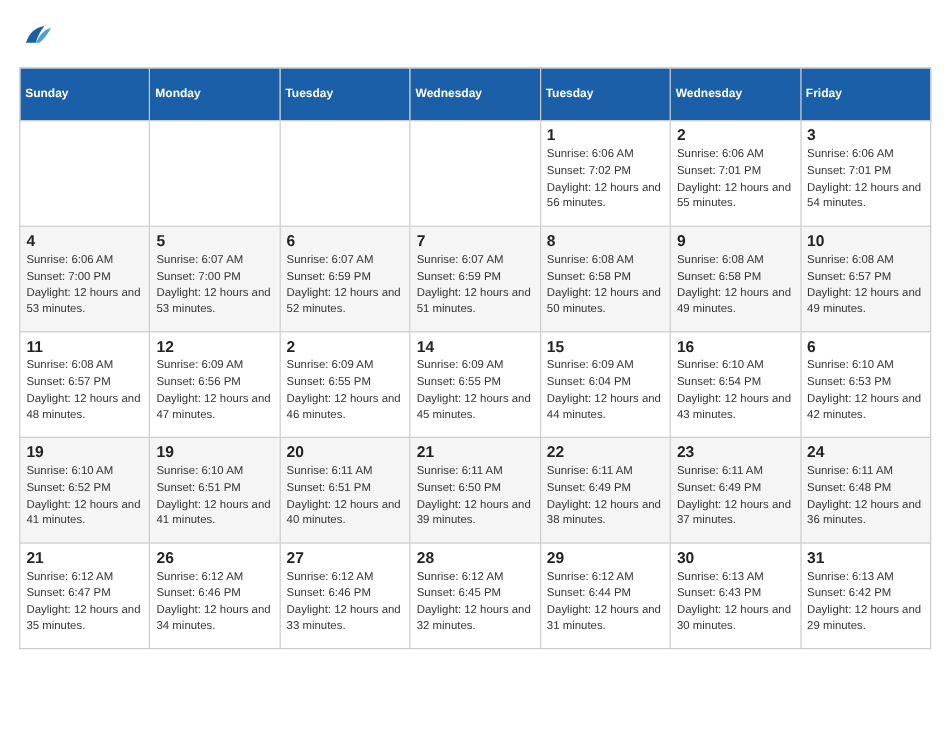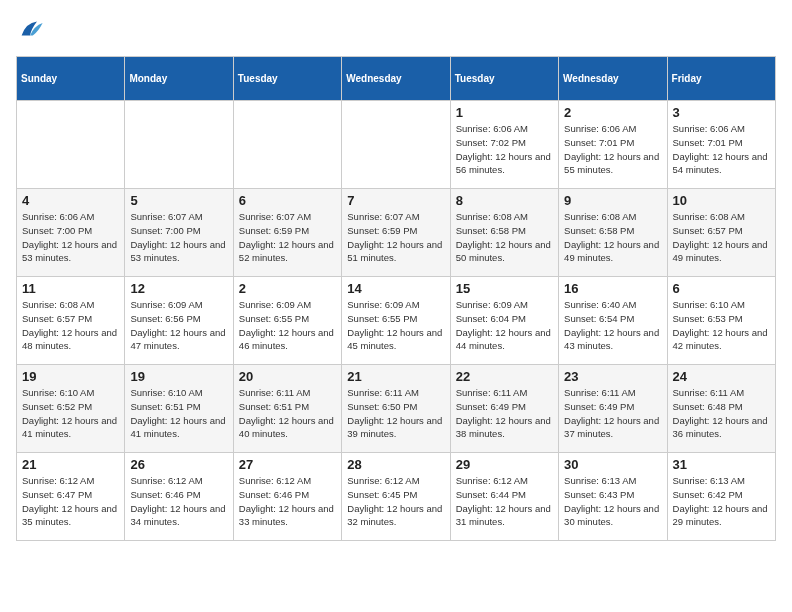--- a/index.html
+++ b/index.html
@@ -229,21 +229,21 @@
         </td>
         <td>
           <div class="day-num">15</div>
           <div class="day-info">Sunrise: 6:09 AM
 Sunset: 6:04 PM
 Daylight: 12 hours
 and 44 minutes.</div>
         </td>
         <td>
           <div class="day-num">16</div>
-          <div class="day-info">Sunrise: 6:40 AM
+          <div class="day-info">Sunrise: 6:10 AM
 Sunset: 6:54 PM
 Daylight: 12 hours
 and 43 minutes.</div>
         </td>
         <td>
           <div class="day-num">6</div>
           <div class="day-info">Sunrise: 6:10 AM
 Sunset: 6:53 PM
 Daylight: 12 hours
 and 42 minutes.</div>

